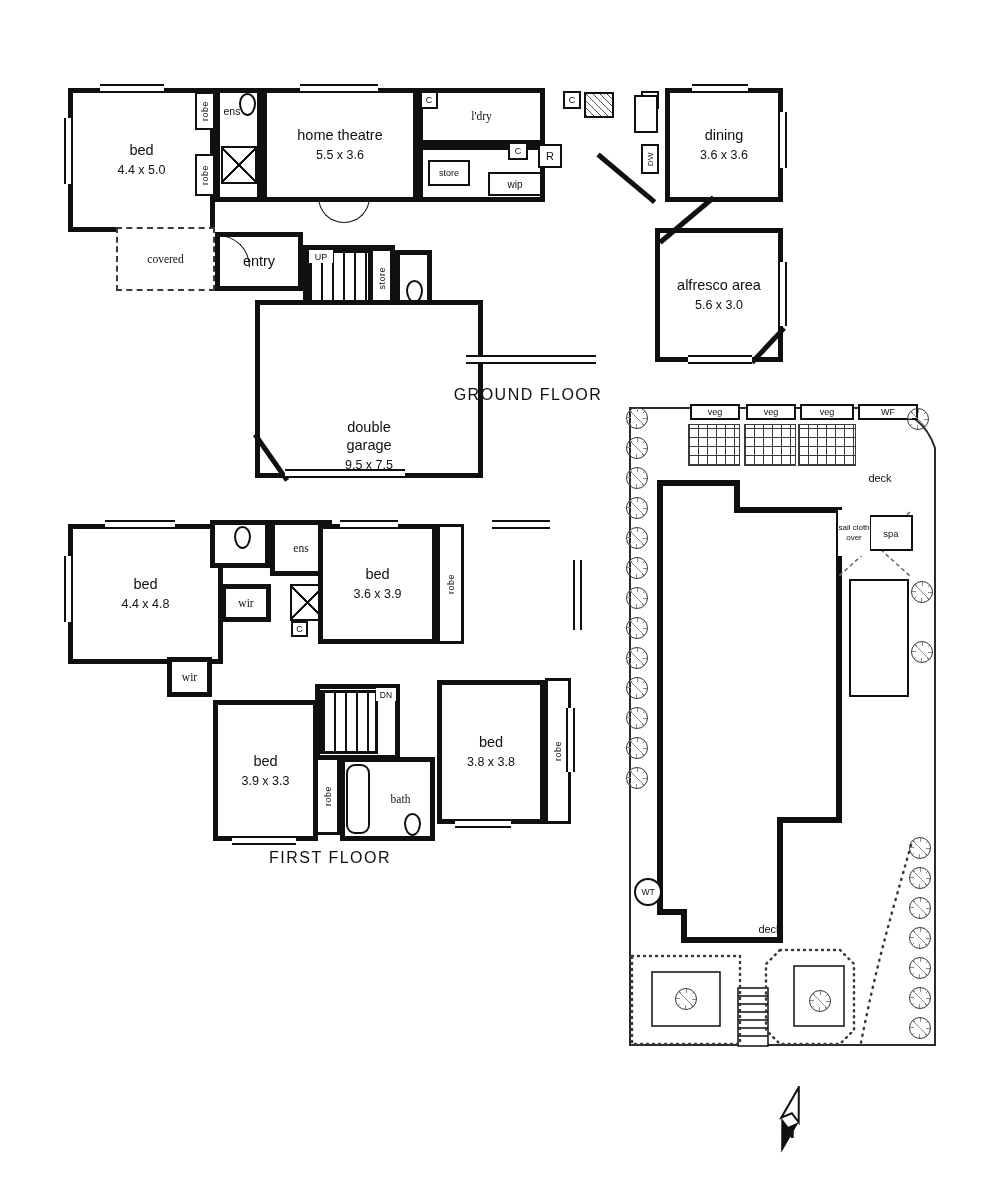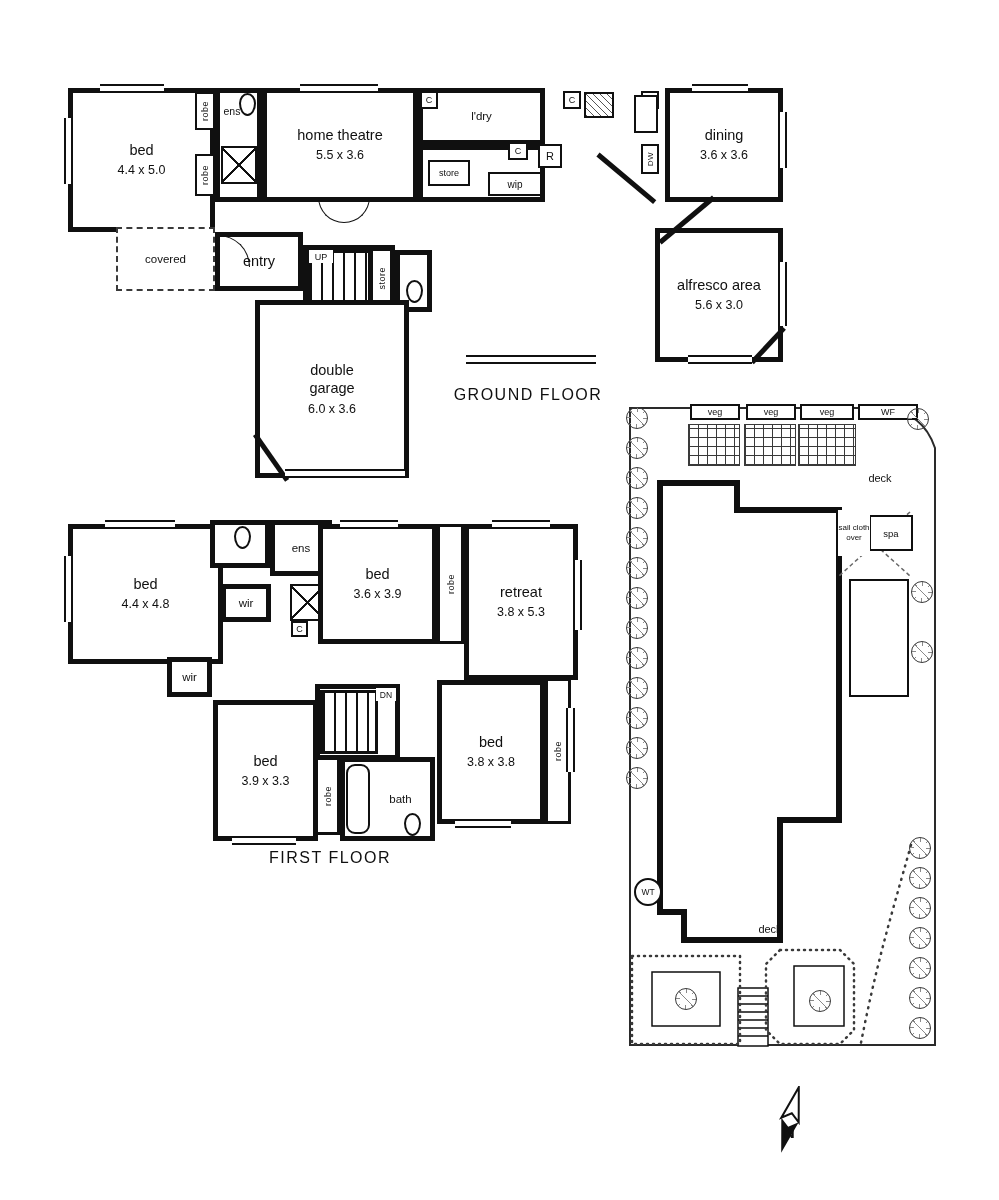--- a/index.html
+++ b/index.html
@@ -3,21 +3,21 @@
 <meta charset="utf-8">
 <style>
   html,body{margin:0;padding:0;background:#fff;}
   .plan{position:relative;width:999px;height:1200px;background:#fff;overflow:hidden;
         font-family:"Liberation Sans",sans-serif;color:#101010;}
   .grp{position:absolute;inset:0;}
   .room{position:absolute;box-sizing:border-box;border:5px solid #101010;background:#fff;
         display:flex;flex-direction:column;align-items:center;justify-content:center;text-align:center;}
   .room.dashed{border:2px dashed #3a3a3a;}
   .nm{font-size:14.5px;line-height:1.25;}
-  .nm.sm{font-size:11.5px;}
+  .nm.sm{font-size:11.5px;font-family:Liberation Serif, serif;}
   .dm{font-size:12.5px;line-height:1.3;margin-top:3px;}
   .tag{position:absolute;box-sizing:border-box;border:2px solid #101010;background:#fff;
        display:flex;align-items:center;justify-content:center;font-size:9px;text-align:center;}
   .tag.b3{border-width:3px;}
   .lbl{position:absolute;display:flex;align-items:center;justify-content:center;
        font-size:11px;white-space:nowrap;}
   .vert{writing-mode:vertical-rl;transform:rotate(180deg);letter-spacing:.5px;}
   .stairs{position:absolute;box-sizing:border-box;border:3px solid #101010;
           background:repeating-linear-gradient(90deg,#101010 0 2px,#fff 2px 11px);}
   .xbox{position:absolute;box-sizing:border-box;border:2px solid #101010;background-color:#fff;
@@ -131,23 +131,23 @@
     <div class="wc" style="left:406px;top:280px;"></div>
 
 
     <div class="room" style="left:655px;top:228px;width:128px;height:134px;">
       <div class="nm" style="max-width:92px;">alfresco area</div>
       <div class="dm">5.6 x 3.0</div>
     </div>
     <div class="diag" style="left:660px;top:240px;width:70px;transform:rotate(-40deg);"></div>
     <div class="diag" style="left:752px;top:360px;width:47px;transform:rotate(-47deg);"></div>
 
-    <div class="room" style="left:255px;top:300px;width:154px;height:178px;">
+    <div class="room" style="left:255px;top:300px;width:228px;height:178px;justify-content:flex-end;">
       <div class="nm" style="max-width:82px;">double garage</div>
-      <div class="dm">6.0 x 3.6</div>
+      <div class="dm">9.5 x 7.5</div>
     </div>
     <div class="diag" style="left:255px;top:432px;width:56px;transform:rotate(55deg);"></div>
 
     <div class="winV" style="left:64px;top:118px;width:9px;height:66px;"></div>
     <div class="winH" style="left:100px;top:84px;width:64px;height:9px;"></div>
     <div class="winH" style="left:300px;top:84px;width:78px;height:9px;"></div>
     <div class="winH" style="left:692px;top:84px;width:56px;height:9px;"></div>
     <div class="winV" style="left:778px;top:112px;width:9px;height:56px;"></div>
     <div class="winH" style="left:466px;top:355px;width:130px;height:9px;"></div>
     <div class="winH" style="left:688px;top:355px;width:64px;height:9px;"></div>
@@ -180,24 +180,20 @@
     </div>
 
     <div class="room" style="left:318px;top:524px;width:119px;height:120px;">
       <div class="nm">bed</div>
       <div class="dm">3.6 x 3.9</div>
     </div>
     <div class="tag b3" style="left:437px;top:524px;width:27px;height:120px;">
       <span class="vert">robe</span>
     </div>
 
-    <div class="room" style="left:464px;top:524px;width:114px;height:156px;">
-      <div class="nm">retreat</div>
-      <div class="dm">3.8 x 5.3</div>
-    </div>
 
     <div class="room" style="left:167px;top:657px;width:45px;height:40px;">
       <div class="nm sm">wir</div>
     </div>
 
     <div class="room" style="left:213px;top:700px;width:105px;height:141px;">
       <div class="nm">bed</div>
       <div class="dm">3.9 x 3.3</div>
     </div>
 

